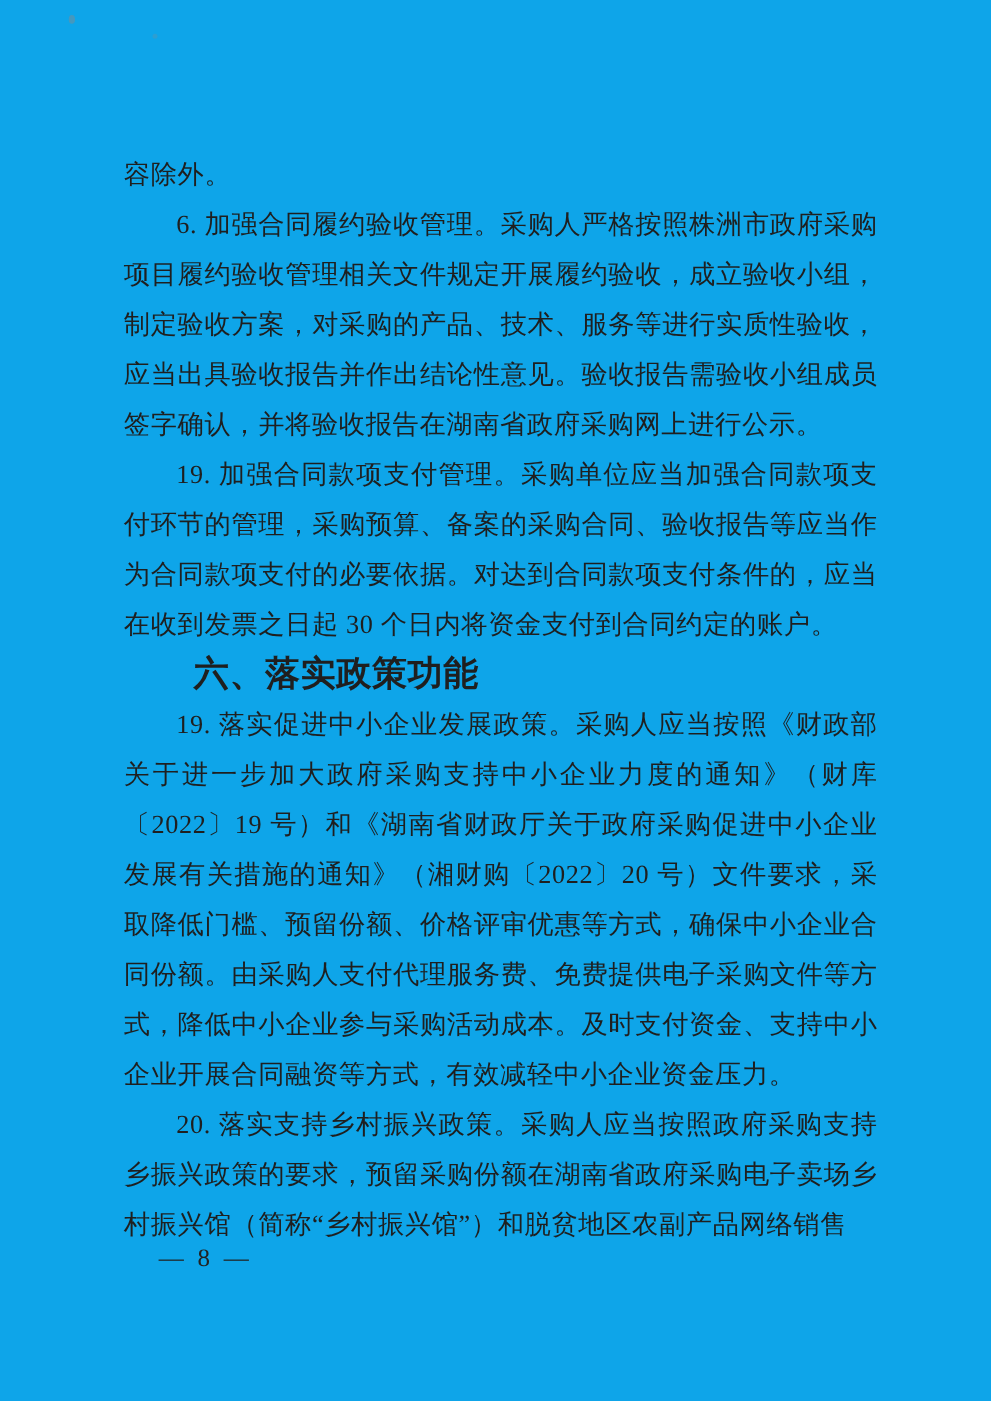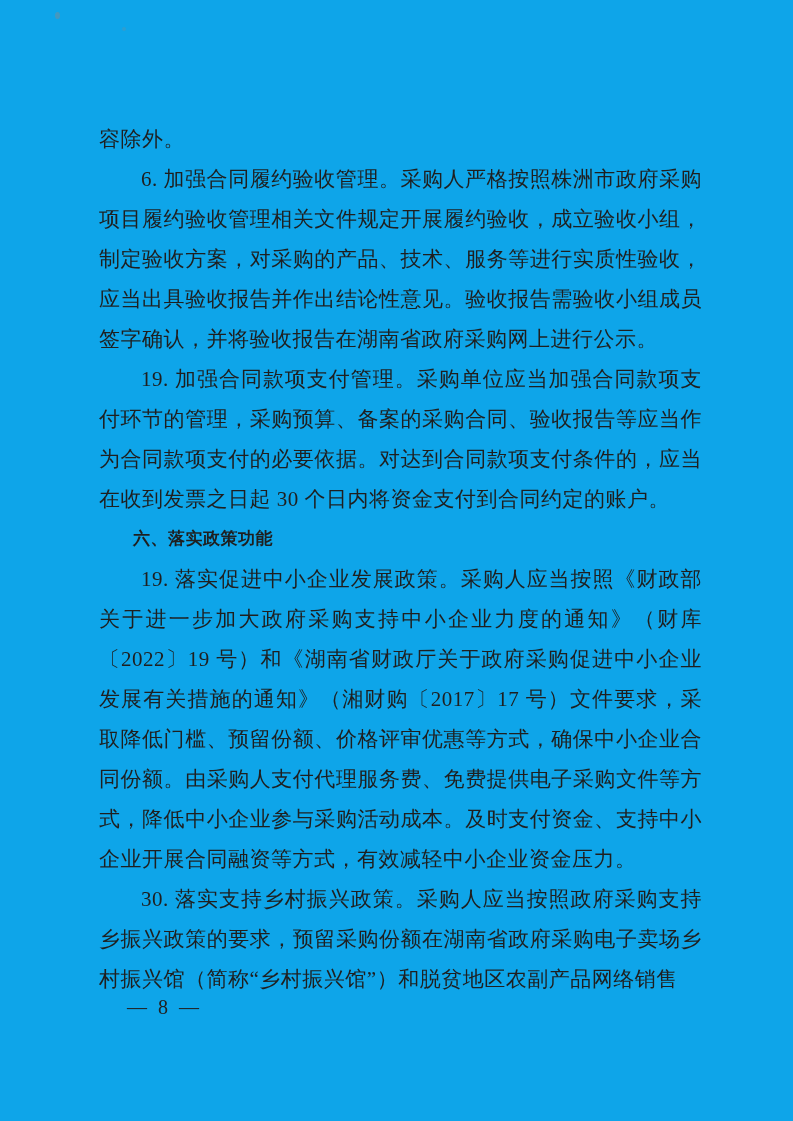--- a/index.html
+++ b/index.html
@@ -23,21 +23,21 @@
   .para {
     margin: 0;
     font-size: 21px;
     line-height: 40px;
     letter-spacing: 0.5px;
     text-align: justify;
   }
   .para.indent { text-indent: 2em; }
   .heading {
     margin: 0;
-    font-size: 17px;
+    font-size: 28px;
     line-height: 40px;
     font-weight: bold;
     font-family: "Liberation Sans", "DejaVu Sans", sans-serif;
     text-indent: 2em;
     letter-spacing: 0.5px;
     text-align: left;
   }
   .page-number {
     position: absolute;
     left: 127px; top: 996px;
@@ -53,21 +53,21 @@
 </style>
 </head>
 <body>
 
 <div class="page">
   <div class="content">
     <p class="para">容除外。</p>
     <p class="para indent">6. 加强合同履约验收管理。采购人严格按照株洲市政府采购项目履约验收管理相关文件规定开展履约验收，成立验收小组，制定验收方案，对采购的产品、技术、服务等进行实质性验收，应当出具验收报告并作出结论性意见。验收报告需验收小组成员签字确认，并将验收报告在湖南省政府采购网上进行公示。</p>
     <p class="para indent">19. 加强合同款项支付管理。采购单位应当加强合同款项支付环节的管理，采购预算、备案的采购合同、验收报告等应当作为合同款项支付的必要依据。对达到合同款项支付条件的，应当在收到发票之日起 30 个日内将资金支付到合同约定的账户。</p>
     <p class="heading">六、落实政策功能</p>
-    <p class="para indent">19. 落实促进中小企业发展政策。采购人应当按照《财政部关于进一步加大政府采购支持中小企业力度的通知》（财库〔2022〕19 号）和《湖南省财政厅关于政府采购促进中小企业发展有关措施的通知》（湘财购〔2017〕17 号）文件要求，采取降低门槛、预留份额、价格评审优惠等方式，确保中小企业合同份额。由采购人支付代理服务费、免费提供电子采购文件等方式，降低中小企业参与采购活动成本。及时支付资金、支持中小企业开展合同融资等方式，有效减轻中小企业资金压力。</p>
-    <p class="para indent">30. 落实支持乡村振兴政策。采购人应当按照政府采购支持乡振兴政策的要求，预留采购份额在湖南省政府采购电子卖场乡村振兴馆（简称“乡村振兴馆”）和脱贫地区农副产品网络销售</p>
+    <p class="para indent">19. 落实促进中小企业发展政策。采购人应当按照《财政部关于进一步加大政府采购支持中小企业力度的通知》（财库〔2022〕19 号）和《湖南省财政厅关于政府采购促进中小企业发展有关措施的通知》（湘财购〔2022〕20 号）文件要求，采取降低门槛、预留份额、价格评审优惠等方式，确保中小企业合同份额。由采购人支付代理服务费、免费提供电子采购文件等方式，降低中小企业参与采购活动成本。及时支付资金、支持中小企业开展合同融资等方式，有效减轻中小企业资金压力。</p>
+    <p class="para indent">20. 落实支持乡村振兴政策。采购人应当按照政府采购支持乡振兴政策的要求，预留采购份额在湖南省政府采购电子卖场乡村振兴馆（简称“乡村振兴馆”）和脱贫地区农副产品网络销售</p>
   </div>
 
   <div class="page-number">— 8 —</div>
 
   <div class="speck" style="left:55px; top:12px; width:5px; height:7px; opacity:.45;"></div>
   <div class="speck" style="left:122px; top:27px; width:4px; height:4px; opacity:.25;"></div>
 </div>
 
 </body></html>

